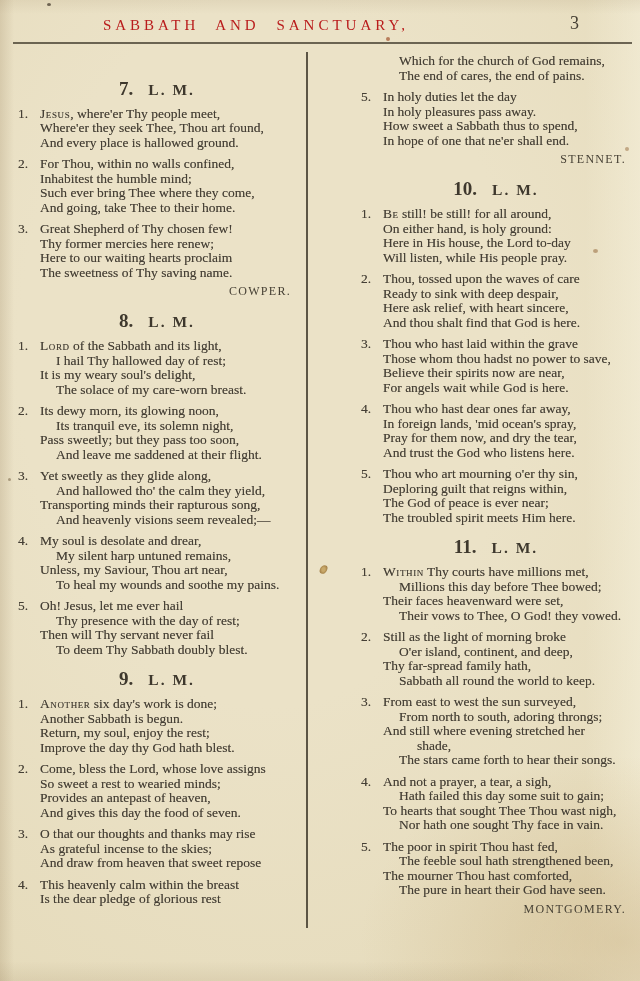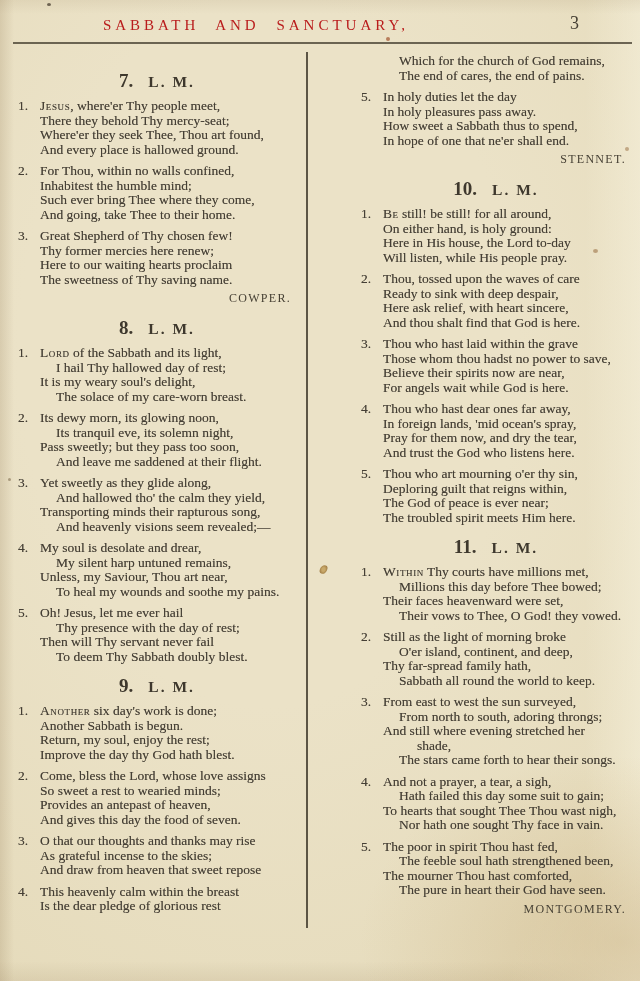--- a/index.html
+++ b/index.html
@@ -69,21 +69,20 @@
 <div class="header-title">SABBATH AND SANCTUARY,</div>
 <div class="page-number">3</div>
 <div class="header-rule"></div>
 
 <div class="columns">
   <div class="col-left" id="col-left">
       <div class="hymn-heading"><span class="hymn-number">7.</span><span class="hymn-meter">L. M.</span></div>
       <div class="stanza">
         <span class="stanza-number">1.</span>
         <div class="stanza-line i0"><span class="lead-word">Jesus</span><span>, where'er Thy people meet,</span></div>
-        <div class="stanza-line i0">There they behold Thy mercy-seat;</div>
         <div class="stanza-line i0">Where'er they seek Thee, Thou art found,</div>
         <div class="stanza-line i0">And every place is hallowed ground.</div>
       </div>
       <div class="stanza">
         <span class="stanza-number">2.</span>
         <div class="stanza-line i0">For Thou, within no walls confined,</div>
         <div class="stanza-line i0">Inhabitest the humble mind;</div>
         <div class="stanza-line i0">Such ever bring Thee where they come,</div>
         <div class="stanza-line i0">And going, take Thee to their home.</div>
       </div>

